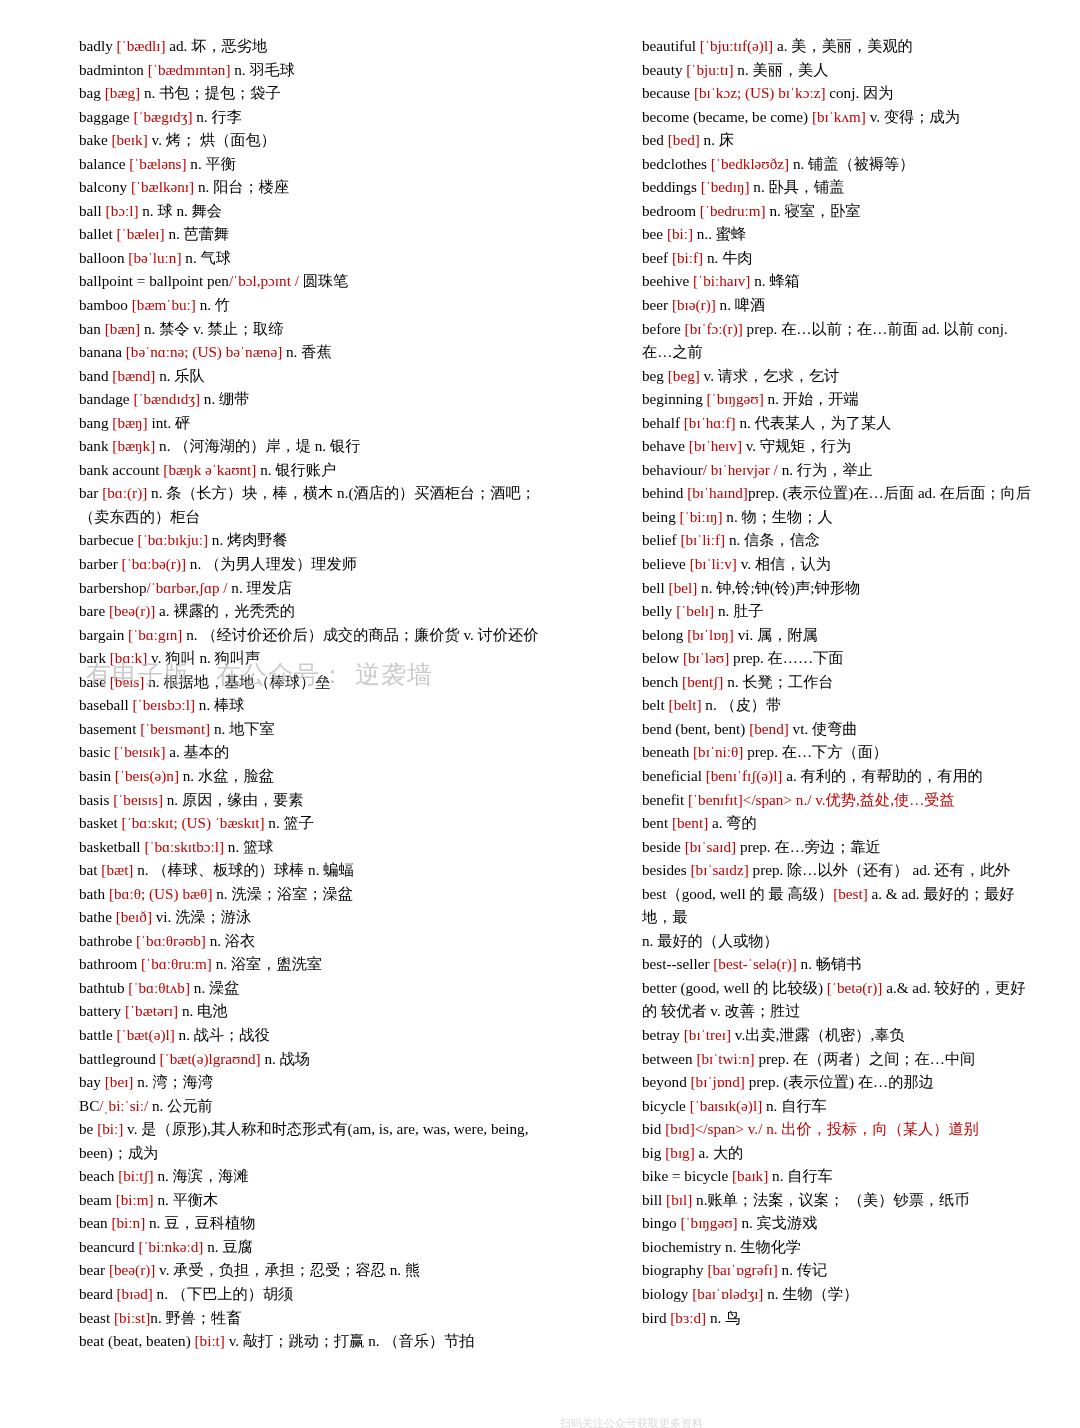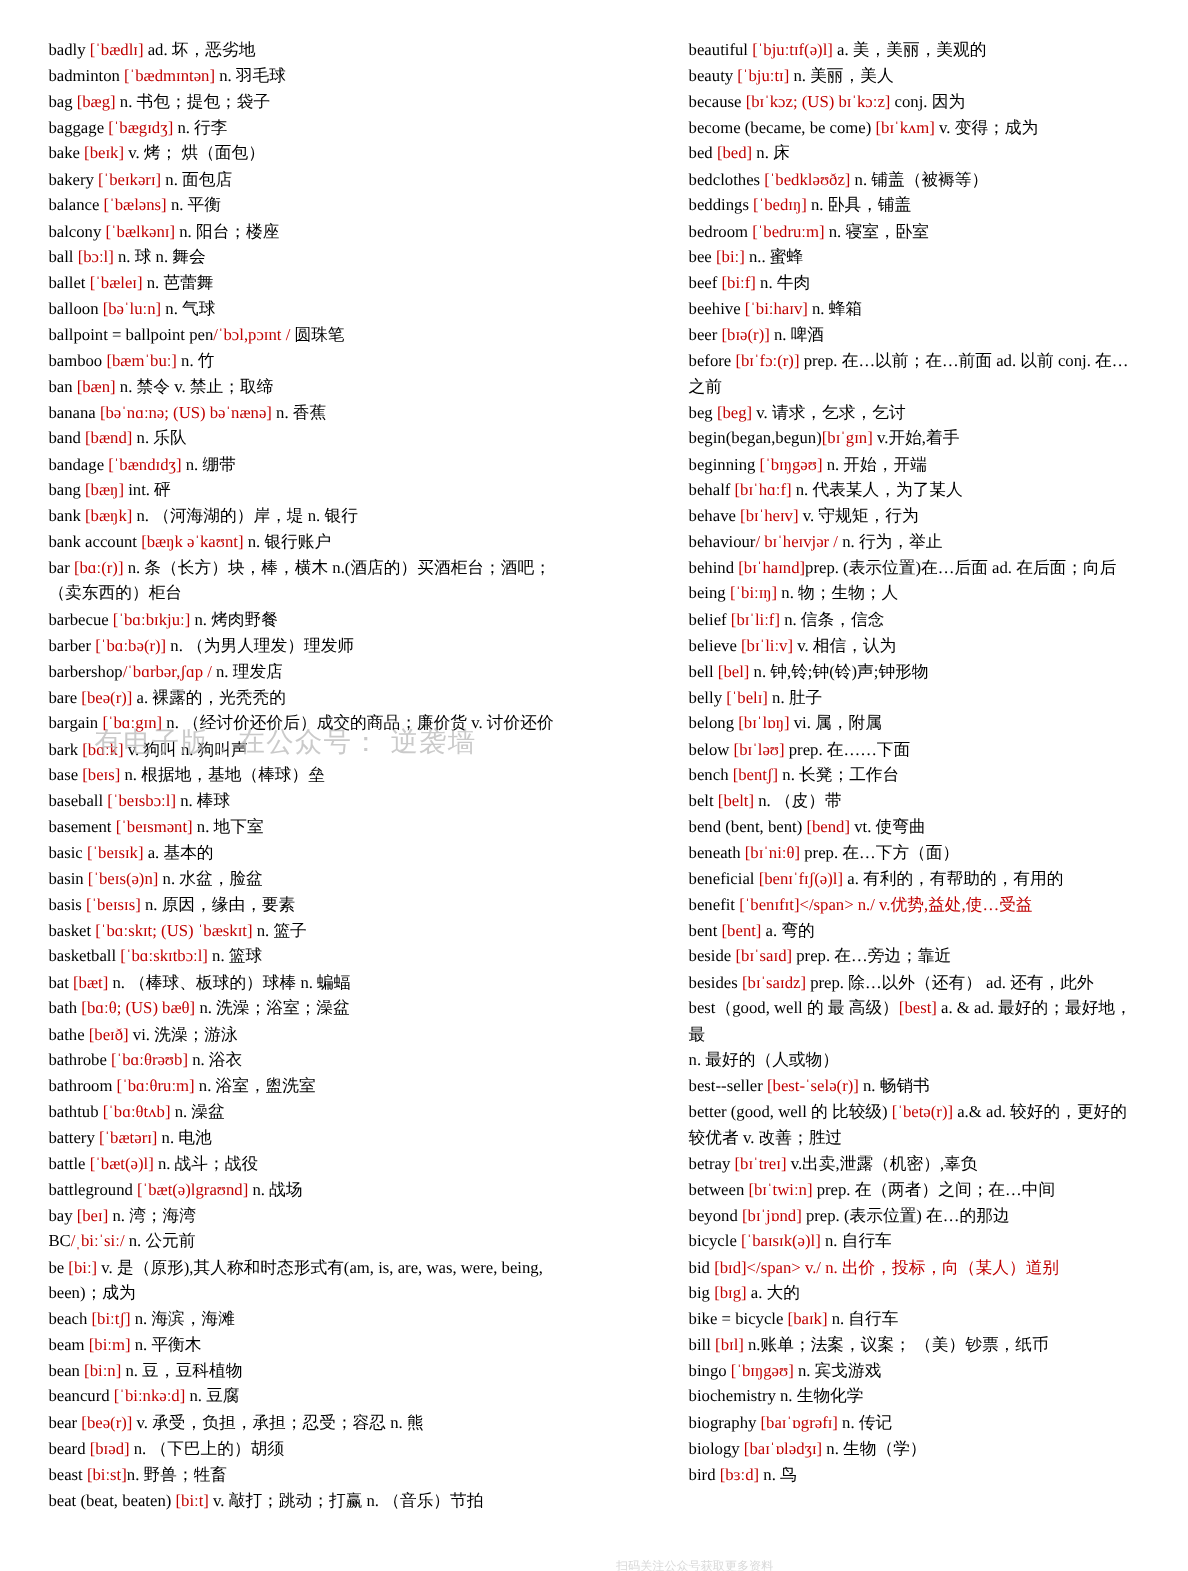--- a/index.html
+++ b/index.html
@@ -21,20 +21,21 @@
     width: 1080px;
     height: 1428px;
     box-sizing: border-box;
     padding: 34px 44px 10px 44px;
   }
   .columns {
     display: flex;
     flex-direction: row;
     gap: 0px;
     height: 100%;
+    margin-left: 35px;
   }
   .col {
     width: 496px;
     box-sizing: border-box;
   }
   .col.left { padding-right: 10px; }
   .col.right { padding-left: 86px; font-family: Liberation Serif, serif; }
   .entry {
     font-size: 15.2px;
     line-height: 23.55px;
@@ -74,21 +75,20 @@
 <body>
 
 <div class="page">
   <div class="columns">
     <div class="col left">
       <p class="entry">badly <span class="ph">[ˈbædlɪ]</span> ad. 坏，恶劣地</p>
       <p class="entry">badminton <span class="ph">[ˈbædmɪntən]</span> n. 羽毛球</p>
       <p class="entry">bag <span class="ph">[bæg]</span> n. 书包；提包；袋子</p>
       <p class="entry">baggage <span class="ph">[ˈbægɪdʒ]</span> n. 行李</p>
       <p class="entry">bake <span class="ph">[beɪk]</span> v. 烤； 烘（面包）</p>
-      <p class="entry">bakery <span class="ph">[ˈbeɪkərɪ]</span> n. 面包店</p>
       <p class="entry">balance <span class="ph">[ˈbæləns]</span> n. 平衡</p>
       <p class="entry">balcony <span class="ph">[ˈbælkənɪ]</span> n. 阳台；楼座</p>
       <p class="entry">ball <span class="ph">[bɔːl]</span> n. 球 n. 舞会</p>
       <p class="entry">ballet <span class="ph">[ˈbæleɪ]</span> n. 芭蕾舞</p>
       <p class="entry">balloon <span class="ph">[bəˈluːn]</span> n. 气球</p>
       <p class="entry">ballpoint = ballpoint pen<span class="ph">/ˈbɔl,pɔɪnt /</span> 圆珠笔</p>
       <p class="entry">bamboo <span class="ph">[bæmˈbuː]</span> n. 竹</p>
       <p class="entry">ban <span class="ph">[bæn]</span> n. 禁令 v. 禁止；取缔</p>
       <p class="entry">banana <span class="ph">[bəˈnɑːnə; (US) bəˈnænə]</span> n. 香蕉</p>
       <p class="entry">band <span class="ph">[bænd]</span> n. 乐队</p>
@@ -140,21 +140,20 @@
       <p class="entry">bed <span class="ph">[bed]</span> n. 床</p>
       <p class="entry">bedclothes <span class="ph">[ˈbedkləʊðz]</span> n. 铺盖（被褥等）</p>
       <p class="entry">beddings <span class="ph">[ˈbedɪŋ]</span> n. 卧具，铺盖</p>
       <p class="entry">bedroom <span class="ph">[ˈbedruːm]</span> n. 寝室，卧室</p>
       <p class="entry">bee <span class="ph">[biː]</span> n.. 蜜蜂</p>
       <p class="entry">beef <span class="ph">[biːf]</span> n. 牛肉</p>
       <p class="entry">beehive <span class="ph">[ˈbiːhaɪv]</span> n. 蜂箱</p>
       <p class="entry">beer <span class="ph">[bɪə(r)]</span> n. 啤酒</p>
       <p class="entry">before <span class="ph">[bɪˈfɔː(r)]</span> prep. 在…以前；在…前面 ad. 以前 conj. 在…之前</p>
       <p class="entry">beg <span class="ph">[beg]</span> v. 请求，乞求，乞讨</p>
-      <p class="entry">begin(began,begun)<span class="ph">[bɪˈgɪn]</span>    v.开始,着手</p>
       <p class="entry">beginning <span class="ph">[ˈbɪŋgəʊ]</span> n. 开始，开端</p>
       <p class="entry">behalf <span class="ph">[bɪˈhɑːf]</span> n. 代表某人，为了某人</p>
       <p class="entry">behave <span class="ph">[bɪˈheɪv]</span> v. 守规矩，行为</p>
       <p class="entry">behaviour<span class="ph">/ bɪˈheɪvjər /</span>   n. 行为，举止</p>
       <p class="entry">behind <span class="ph">[bɪˈhaɪnd]</span>prep. (表示位置)在…后面 ad. 在后面；向后</p>
       <p class="entry">being <span class="ph">[ˈbiːɪŋ]</span> n. 物；生物；人</p>
       <p class="entry">belief <span class="ph">[bɪˈliːf]</span> n. 信条，信念</p>
       <p class="entry">believe <span class="ph">[bɪˈliːv]</span> v. 相信，认为</p>
       <p class="entry">bell <span class="ph">[bel]</span> n. 钟,铃;钟(铃)声;钟形物</p>
       <p class="entry">belly <span class="ph">[ˈbelɪ]</span> n. 肚子</p>

